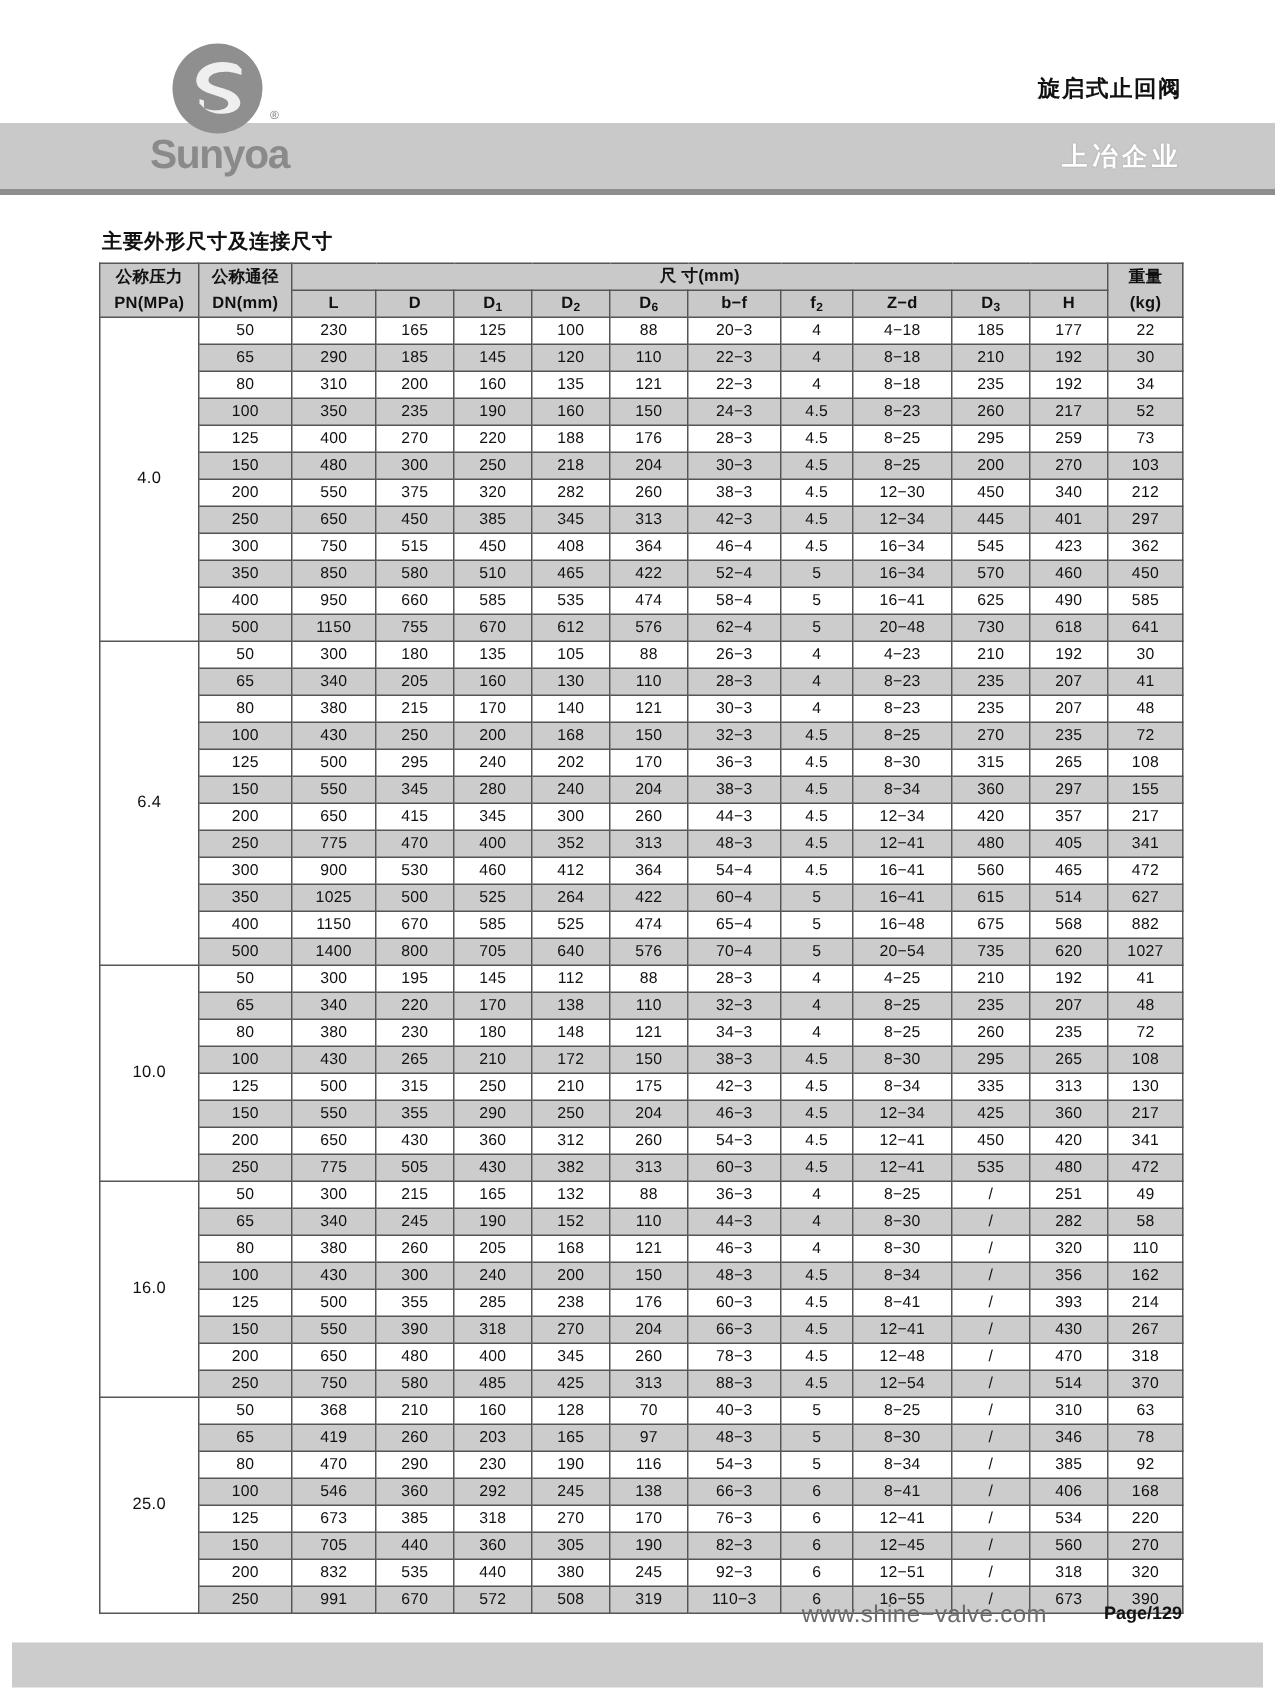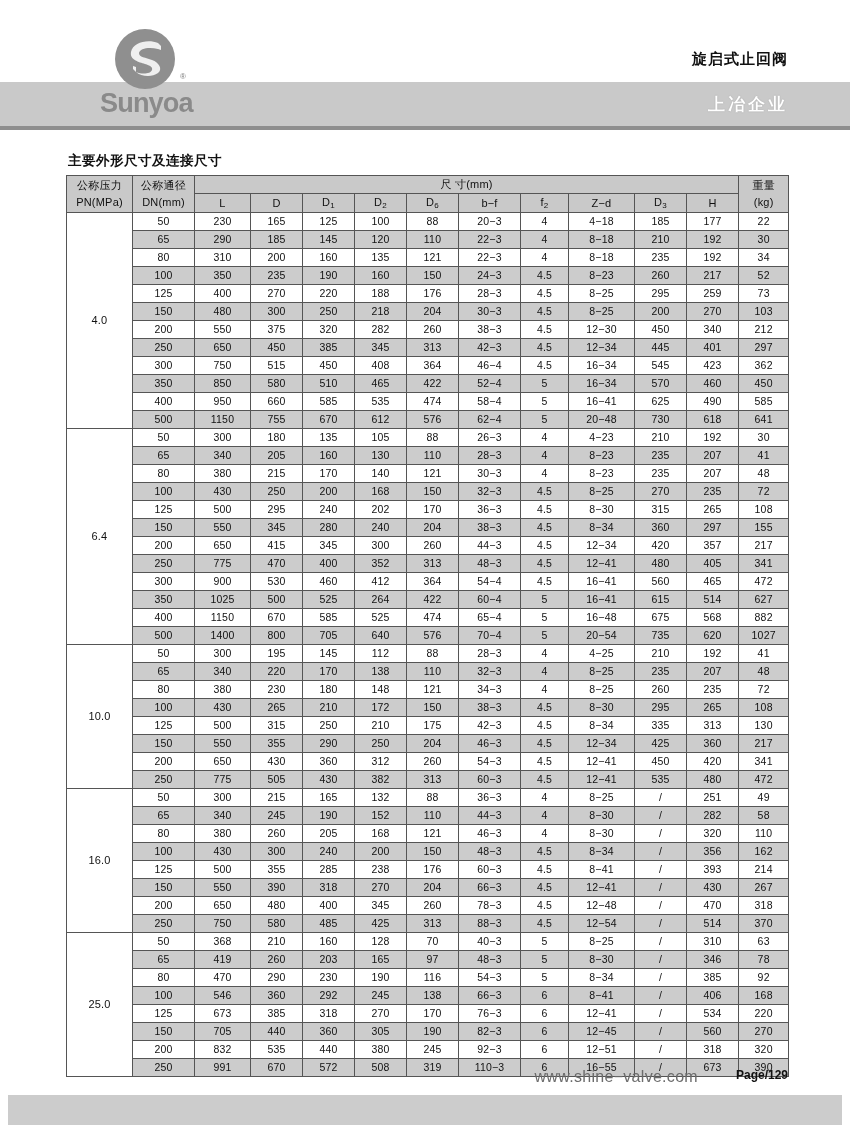--- a/index.html
+++ b/index.html
@@ -135,21 +135,21 @@
     text-align: center;
     vertical-align: middle;
     padding: 0;
     height: 17px;
     line-height: 17px;
     font-weight: normal;
     letter-spacing: 0.2px;
   }
   table.dim thead th {
     background: #c9c9c9;
-    font-weight: normal;
+    font-weight: bold;
     font-size: 11px;
     margin-left: 44px;
   }
   th.hdr-pn, th.hdr-dn {
     font-size: 10px;
     line-height: 13px;
     padding: 1px 0;
   }
   th.hdr-span {
     font-size: 12px;

